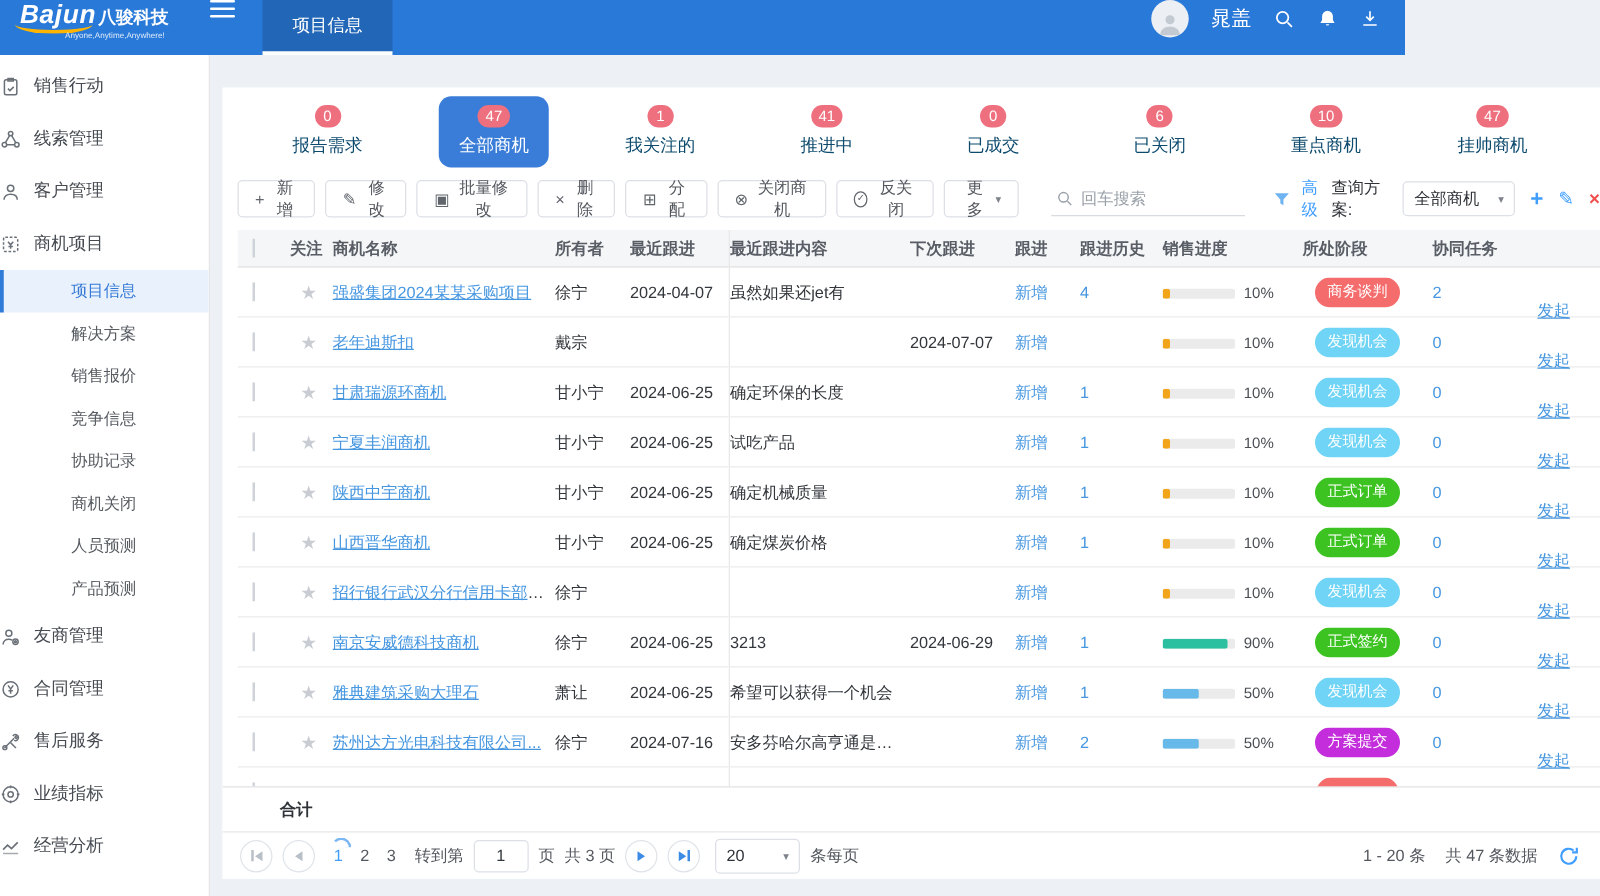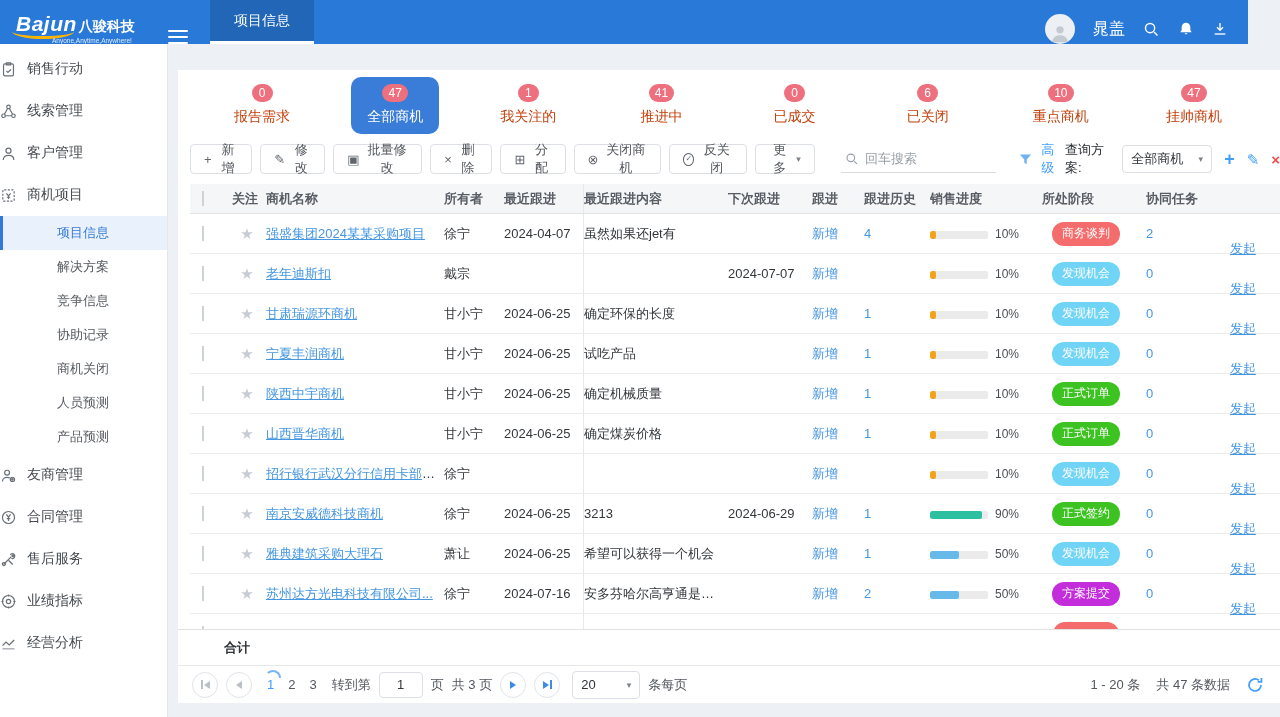--- a/index.html
+++ b/index.html
@@ -1,19 +1,19 @@
 <!DOCTYPE html>
 <html style="--accent: #409eff; --link: #4696e0; --badge: #ee707e; --activetab: #3a7dd8;"><head>
 <meta charset="utf-8">
 <style>
   * { box-sizing: border-box; margin: 0; padding: 0; }
   html,body { width:1280px; height:717px; overflow:hidden; font-family:"Liberation Sans",sans-serif; background:#edf0f5; }
 
   
-  .topbar { position:absolute; top:0; left:0; width:1248px; height:44px; background:#2979d8; display:flex; align-items:flex-end; color:#fff; z-index:20; }
+  .topbar { position:absolute; top:0; left:0; width:1124px; height:44px; background:#2979d8; display:flex; align-items:flex-start; color:#fff; z-index:20; }
   .brand { width:160px; padding-left:16px; position:relative; cursor:default; }
   .brand-line { display:flex; align-items:baseline; }
   .brand-bajun { font-size:21px; font-weight:bold; font-style:italic; letter-spacing:.5px; position:relative; }
   .brand-bajun::after { content:""; position:absolute; left:-4px; bottom:-3px; width:62px; height:12px; border-bottom:3px solid #ffb400; border-radius:50%; }
   .brand-cn { font-size:14px; font-weight:bold; margin-left:2px; }
   .brand-tag { font-size:6.5px; opacity:.85; margin-left:36px; margin-top:1px; }
   .hamburger { width:20px; height:14px; margin:0 22px 0 8px; display:flex; flex-direction:column; justify-content:space-between; cursor:pointer; }
   .hamburger i { display:block; height:2px; background:#fff; border-radius:1px; }
   .top-tab { height:44px; padding:0 24px; display:flex; align-items:center; font-size:14px; background:rgba(0,0,0,.15); border-bottom:3px solid #fff; cursor:pointer; }
   .topbar-right { margin-left:auto; display:flex; align-items:center; gap:18px; padding-right:20px; }
@@ -30,21 +30,21 @@
   .side-sub.active::before { content:""; position:absolute; left:0; top:0; bottom:0; width:3px; background:#2f7bd9; }
 
   
   .main { position:absolute; left:168px; top:44px; right:0; bottom:0; background:#edf0f5; }
   .card { position:absolute; left:10px; right:0; top:26px; height:633px; background:#fff; display:flex; flex-direction:column; overflow:hidden; }
 
   
   .stats { height:70px; display:flex; align-items:center; justify-content:space-between; padding:0 42px 0 40px; }
   .stat { width:88px; padding:7px 0 8px; display:flex; flex-direction:column; align-items:center; gap:6px; border-radius:10px; cursor:pointer; }
   .stat .badge { min-width:21px; height:18px; padding:0 6px; border-radius:9px; background:var(--badge,#ee707e); color:#fff; font-size:12px; display:flex; align-items:center; justify-content:center; }
-  .stat .lbl { font-size:14px; color:#c2410c; }
+  .stat .lbl { font-size:14px; color:#0c4a6e; }
   .stat.active { background:var(--activetab,#3a7dd8); }
   .stat.active .lbl { color:#fff; }
 
   
   .toolbar { height:34px; margin:2px 0 8px 12px; display:flex; align-items:center; }
   .tb-buttons { display:flex; gap:8px; }
   .tbtn { height:30px; border:1px solid #dcdfe6; border-radius:4px; background:#fff; display:flex; align-items:center; gap:6px; padding:0 13px; font-size:13px; color:#53575e; cursor:pointer; font-family:inherit; }
   .ticon { font-size:13px; color:#61666d; line-height:1; }
   .ticon.circled { border:1.2px solid #61666d; border-radius:50%; width:13px; height:13px; font-size:8px; display:inline-flex; align-items:center; justify-content:center; }
   .caret { font-size:9px; color:#7d828a; }
@@ -179,20 +179,21 @@
       <span class="side-icon">
         <svg width="17" height="17" viewBox="0 0 24 24" fill="none" stroke="currentColor" stroke-width="1.7">
           <rect x="4" y="4" width="16" height="16" rx="2" stroke-dasharray="3 2"></rect>
           <path d="M9 9l3 3.5L15 9M12 12.5V17M9.5 14.5h5"></path>
         </svg>
       </span>
       <span>商机项目</span>
     </div>
     <div class="side-sub active">项目信息</div>
     <div class="side-sub">解决方案</div>
+    <div class="side-sub">销售报价</div>
     <div class="side-sub">竞争信息</div>
     <div class="side-sub">协助记录</div>
     <div class="side-sub">商机关闭</div>
     <div class="side-sub">人员预测</div>
     <div class="side-sub">产品预测</div>
     <div class="side-item">
       <span class="side-icon">
         <svg width="17" height="17" viewBox="0 0 24 24" fill="none" stroke="currentColor" stroke-width="1.7">
           <circle cx="10" cy="8" r="3.4"></circle>
           <path d="M3.5 20.5c0-4 3-5.8 6.5-5.8 1.4 0 2.7.3 3.8.9"></path>

